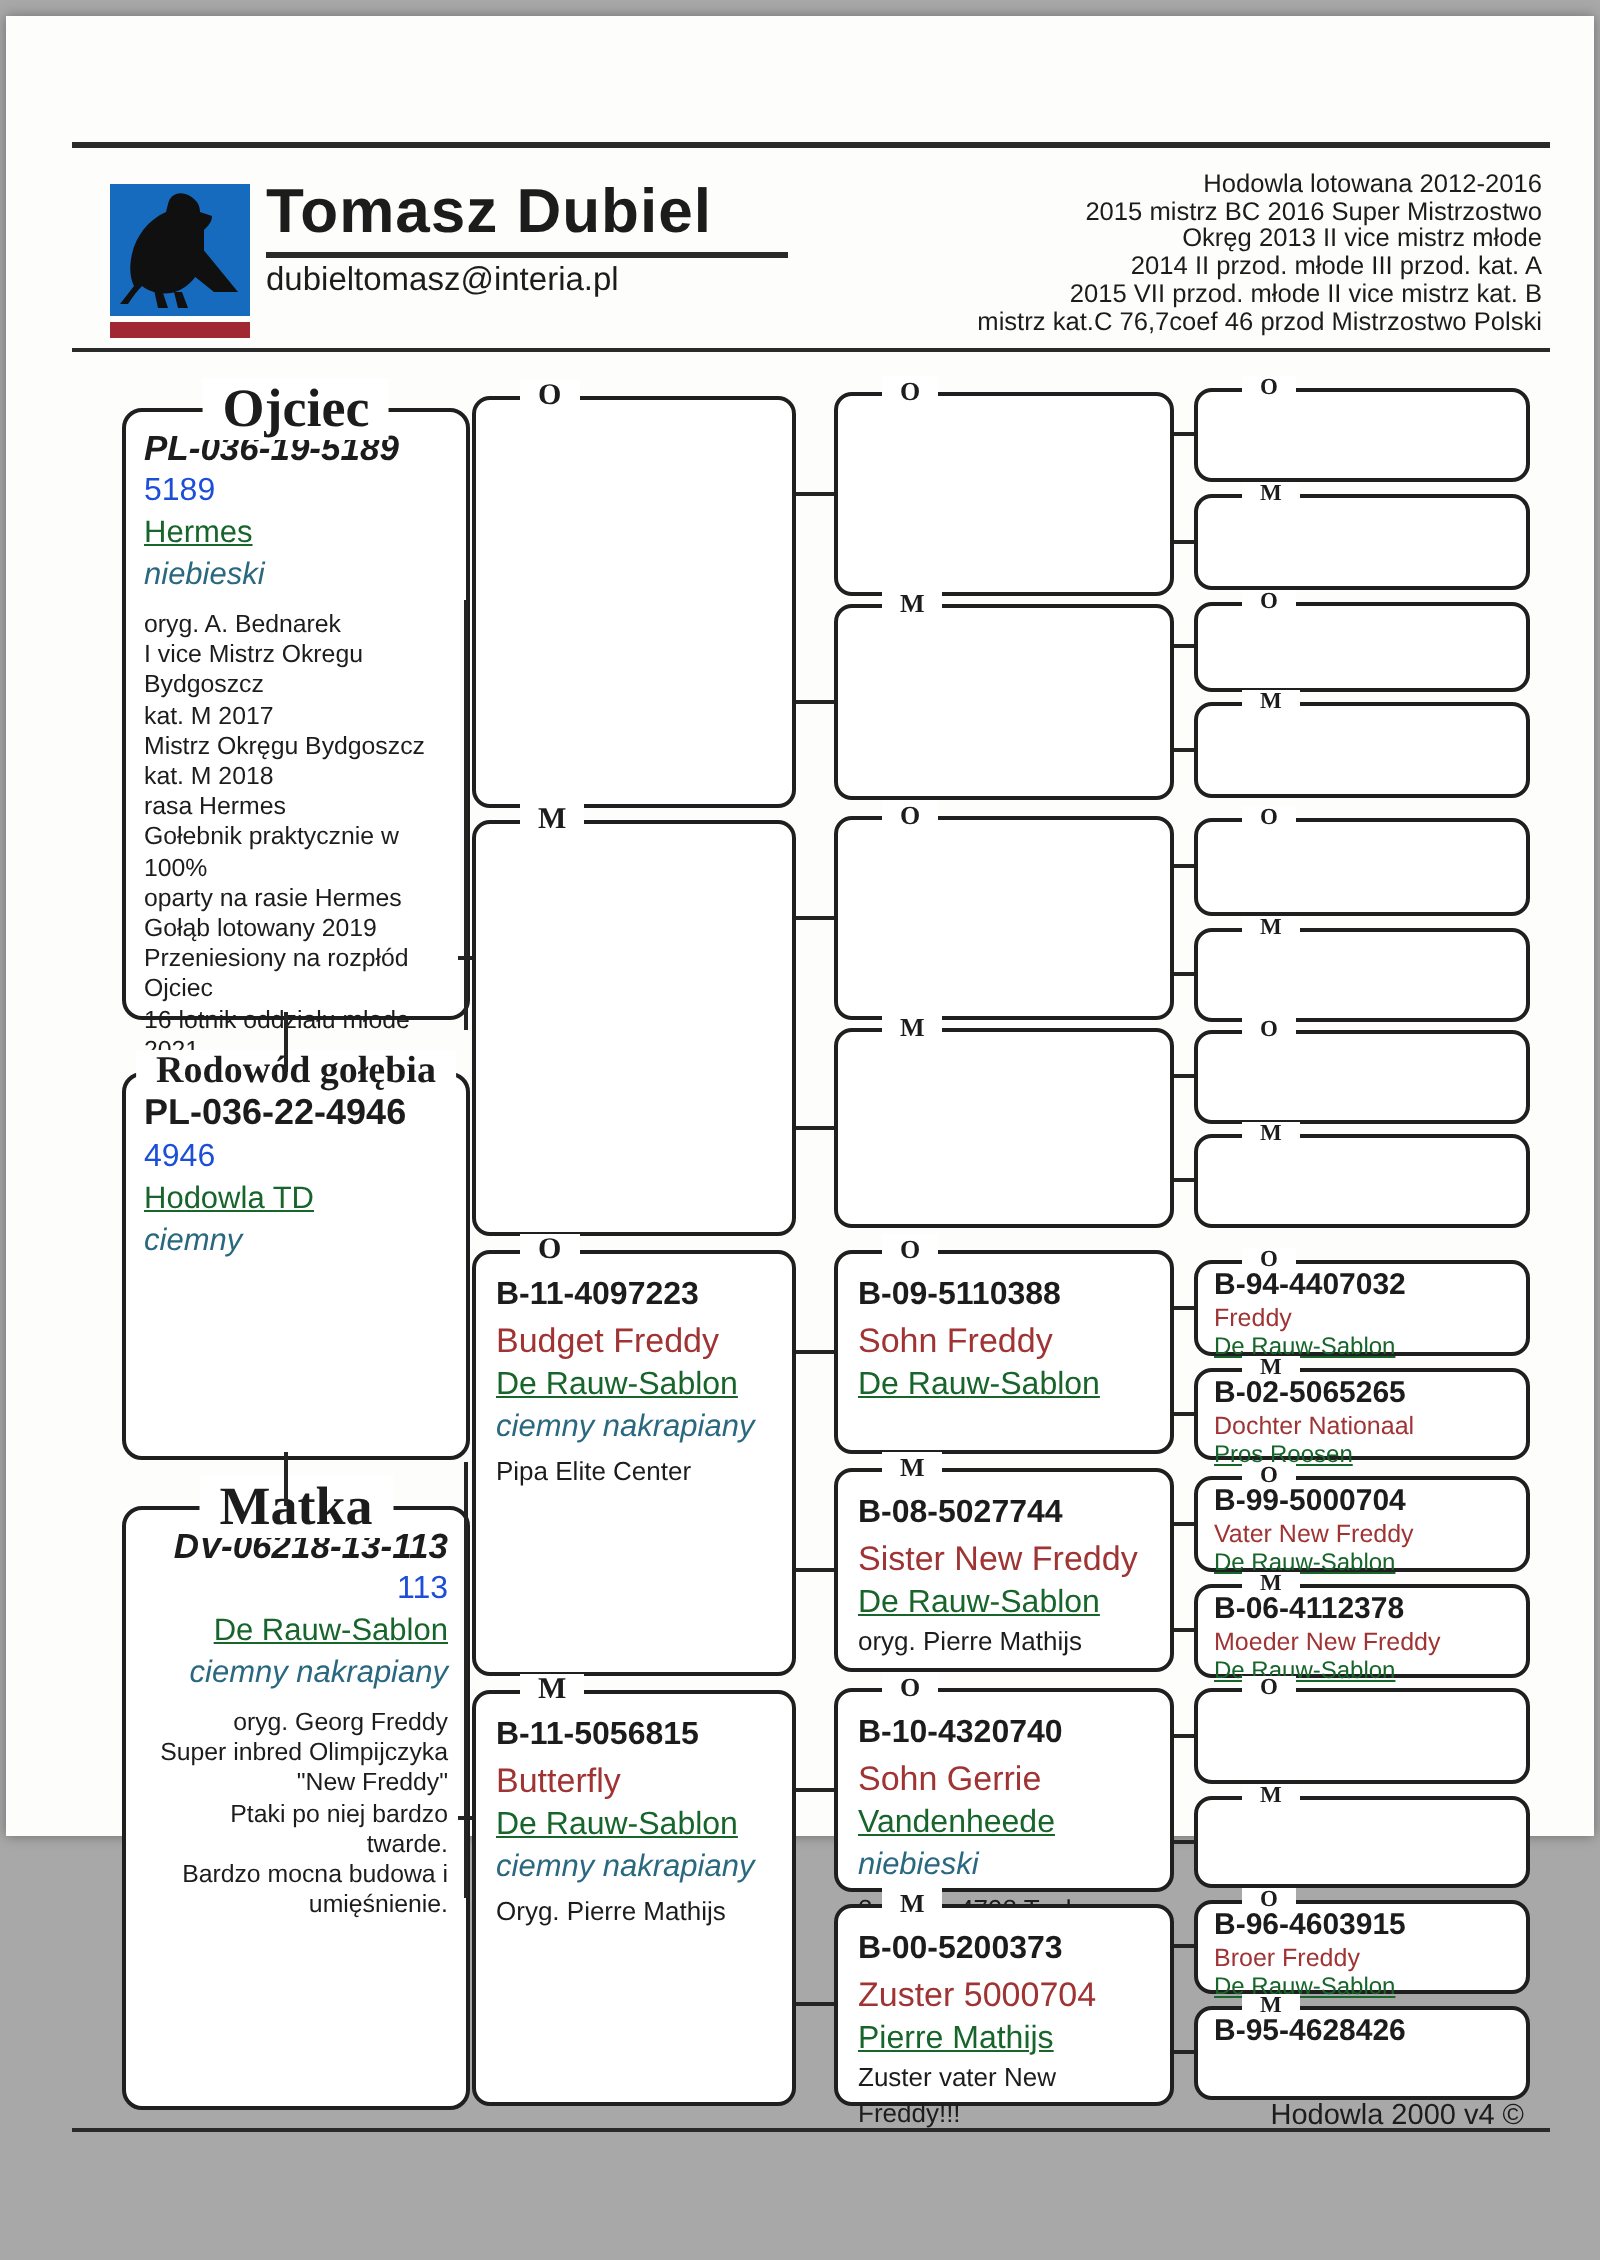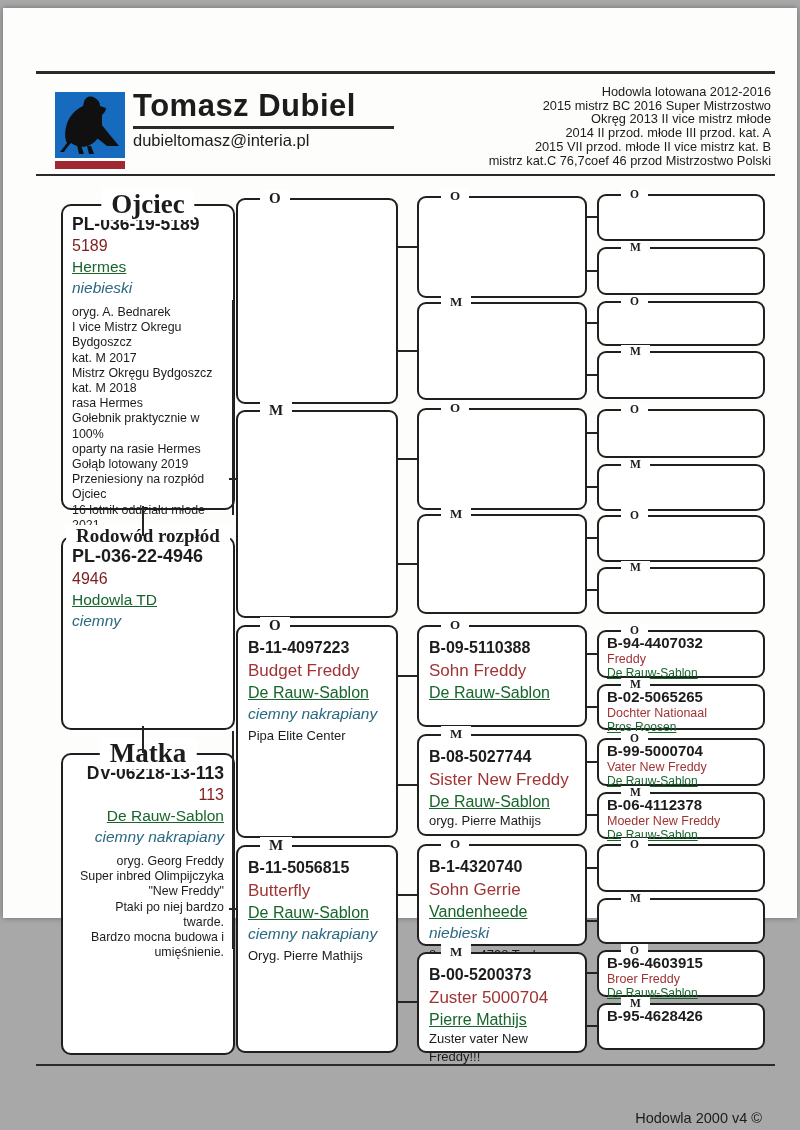--- a/index.html
+++ b/index.html
@@ -23,23 +23,23 @@
   }
   .contact{position:absolute;left:130px;top:122px;font-size:16.5px;line-height:21px;}
   .achievements{position:absolute;right:26px;top:77px;font-size:12.8px;line-height:13.7px;text-align:right;}
   
   .panel{position:absolute;left:58px;width:170px;border:2px solid #1f1f1f;border-radius:10px;background:#fff;}
   .panel-title{
     position:absolute;left:50%;transform:translateX(-50%);background:#fff;
     padding:0 10px;white-space:nowrap;font-family:"Liberation Serif",serif;font-weight:bold;
   }
   .panel-content{padding:7px 9px 0 9px;}
-  .ring1{font-size:17.5px;font-weight:bold;line-height:22px;}
+  .ring1{font-size:17.5px;font-weight:bold;line-height:22px;font-style:italic;}
   .ring-big{font-size:18px;font-weight:bold;line-height:23px;}
-  .id-red{font-size:16px;line-height:21px;color:#7f1d1d;}
+  .id-red{font-size:16px;line-height:21px;color:#1d4ed8;}
   .name-green{font-size:15.5px;line-height:21px;color:#17652b;text-decoration:underline;}
   .color-teal{font-size:15.5px;line-height:22px;color:#2a6880;font-style:italic;}
   .notes{margin-top:6px;font-size:12.4px;line-height:15.2px;}
   
   .pbox{position:absolute;border:2px solid #1f1f1f;border-radius:9px;background:#fff;box-sizing:border-box;display:flex;flex-direction:column;}
   .sex-label{
     position:absolute;top:-10px;left:22px;background:#fff;padding:0 9px;
     font-family:"Liberation Serif",serif;font-weight:bold;
   }
   .g2 .sex-label{font-size:15px;}
@@ -50,21 +50,21 @@
   .p-ring{font-size:16px;font-weight:bold;line-height:24px;}
   .p-name{font-size:17px;line-height:22px;color:#a03434;}
   .p-strain{font-size:16px;line-height:21px;color:#17652b;text-decoration:underline;}
   .p-color{font-size:15.5px;line-height:22px;color:#2a6880;font-style:italic;}
   .p-note{font-size:13px;line-height:18px;margin-top:2px;}
   .p-footnote{font-size:13px;line-height:18px;margin-top:auto;margin-bottom:4px;}
   .g4 .p-ring{font-size:15px;line-height:18px;}
   .g4 .p-name{font-size:12.5px;line-height:14px;}
   .g4 .p-strain{font-size:12px;line-height:14px;}
   .connector{position:absolute;background:#242424;}
-  .footer-text{position:absolute;right:35px;top:1102px;font-size:14.5px;}
+  .footer-text{position:absolute;right:35px;top:1042px;font-size:14.5px;}
 </style>
 </head>
 <body>
 
 <div class="page">
 
   <div class="rule" style="left:33px;top:63px;width:739px;height:3px;"></div>
   <div class="rule" style="left:33px;top:166px;width:739px;height:2px;"></div>
 
   <div class="logo">
@@ -108,21 +108,21 @@
           <div>oparty na rasie Hermes</div>
           <div>Gołąb lotowany 2019</div>
           <div>Przeniesiony na rozpłód</div>
           <div>Ojciec</div>
           <div>16 lotnik oddziału młode 2021</div>
         </div>
     </div>
   </div>
 
   <div class="panel" style="top:528px;height:190px;">
-    <div class="panel-title" style="top:-13px;font-size:19px;">Rodowód rozpłód</div>
+    <div class="panel-title" style="top:-13px;font-size:19px;">Rodowód gołębia</div>
     <div class="panel-content">
       <div class="ring-big">PL-036-22-4946</div>
       <div class="id-red">4946</div>
       <div class="name-green">Hodowla TD</div>
       <div class="color-teal">ciemny</div>
     </div>
   </div>
 
   <div class="panel" style="top:745px;height:298px;text-align:right;">
     <div class="panel-title" style="top:-17px;font-size:27px;">Matka</div>
@@ -200,21 +200,21 @@
         <div class="pbody">
           <div class="p-ring">B-08-5027744</div>
           <div class="p-name">Sister New Freddy</div>
           <div class="p-strain">De Rauw-Sablon</div>
           <div class="p-footnote">oryg. Pierre Mathijs</div>
         </div>
       </div>
       <div class="pbox g3" style="left: 414px; top: 836px; width: 170px; height: 102px;">
         <div class="sex-label">O</div>
         <div class="pbody">
-          <div class="p-ring">B-1-4320740</div>
+          <div class="p-ring">B-10-4320740</div>
           <div class="p-name">Sohn Gerrie</div>
           <div class="p-strain">Vandenheede</div>
           <div class="p-color">niebieski</div>
           <div class="p-note">8.preis - 4798 Tauben</div>
         </div>
       </div>
       <div class="pbox g3" style="left: 414px; top: 944px; width: 170px; height: 101px;">
         <div class="sex-label">M</div>
         <div class="pbody">
           <div class="p-ring">B-00-5200373</div>

